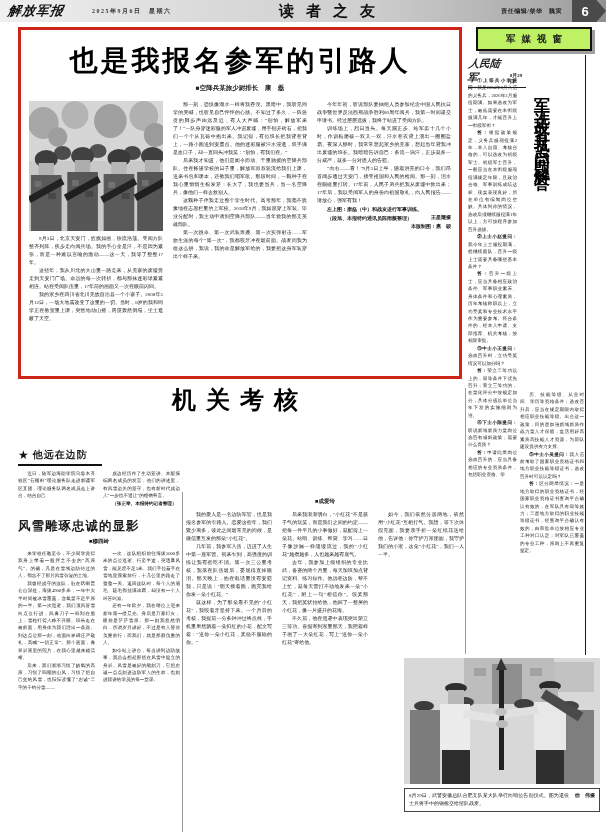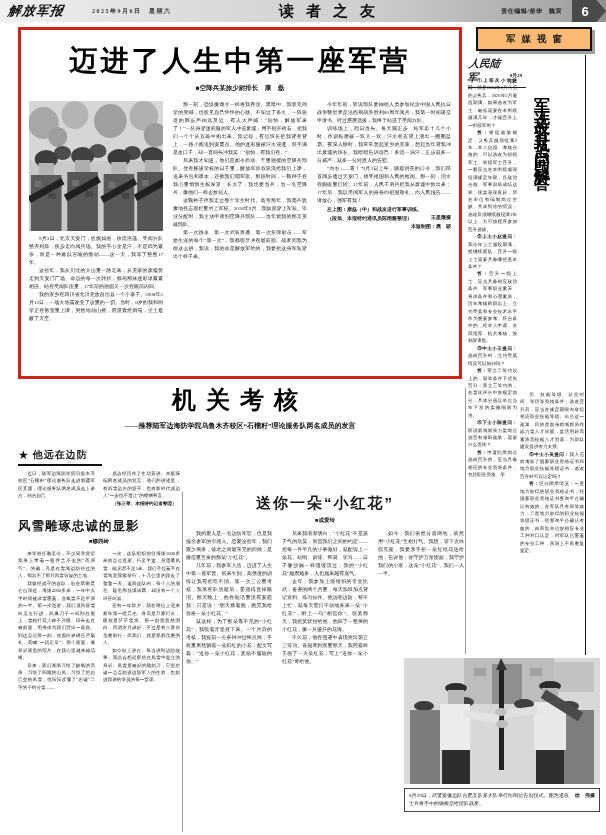--- a/index.html
+++ b/index.html
@@ -63,21 +63,21 @@
   .flower-byline{text-align:center;font-size:5.5px;font-weight:bold;margin:4px 0 6px;}
   .flower-cols{display:flex;gap:10px;}
   .fcol{width:86px;overflow:hidden;}
   .fc12{height:300px;}
   .fc3{height:128px;}
   
   .vrule1{position:absolute;left:182px;top:492px;height:340px;border-left:1px solid #9a9a9a;}
   .vrule2{position:absolute;left:465px;top:388px;height:266px;border-left:1px solid #9a9a9a;}
   
   .rsec{position:absolute;left:468px;top:27px;width:138px;height:806px;}
-  .mwbox{position:absolute;left:8px;top:0;width:112px;height:20px;border:2px solid #111;background:#fdba74;
+  .mwbox{position:absolute;left:8px;top:0;width:112px;height:20px;border:2px solid #111;background:#bef264;
          box-shadow:3px 3px 0 #9f9f9f;display:flex;align-items:center;justify-content:center;}
   .mwbox span{font-family:"Liberation Sans",sans-serif;font-weight:900;font-size:9.5px;letter-spacing:6px;text-indent:6px;}
   .src-row{position:absolute;left:0;top:30px;width:58px;border-bottom:1.5px solid #222;padding-bottom:2px;
            display:flex;align-items:flex-end;gap:3px;}
   .src-logo{font-family:"Liberation Serif",serif;font-style:italic;font-weight:bold;font-size:10.5px;transform:skewX(-6deg);}
   .src-date{font-size:5px;font-weight:bold;padding-bottom:1px;}
   .qa1{position:absolute;left:0;top:50px;width:49px;height:580px;overflow:hidden;}
   .vhead{position:absolute;left:54px;top:58px;height:300px;width:30px;writing-mode:vertical-rl;
          font-family:"Liberation Sans",sans-serif;font-weight:900;font-size:16px;letter-spacing:7px;color:#000;}
   .qa2{position:absolute;left:52px;top:364px;width:64px;height:266px;overflow:hidden;}
@@ -96,21 +96,21 @@
   <div class="header">
     <div class="masthead">解放军报</div>
     <div class="hd-chev"></div>
     <div class="issue-date">2025年9月6日　星期六</div>
     <div class="page-title">读者之友</div>
     <div class="editors">责任编辑/柴华　魏寅</div>
     <div class="page-num">6</div>
   </div>
 
   <div class="main-article">
-    <div class="main-headline">迈进了人生中第一座军营</div>
+    <div class="main-headline">也是我报名参军的引路人</div>
     <div class="main-byline">■空降兵某旅少尉排长　康　磊</div>
     <div class="main-cols">
       <div class="mcol smalltext">
         <svg class="photo1" viewBox="0 0 140 130" preserveAspectRatio="none">
           <rect width="140" height="130" fill="#c9c9c9"></rect>
           <rect width="140" height="60" fill="#d6d6d6"></rect>
           <circle cx="15" cy="22" r="16" fill="#a7a7a7"></circle>
             <circle cx="48" cy="14" r="14" fill="#b4b4b4"></circle>
           <circle cx="85" cy="20" r="17" fill="#a0a0a0"></circle>
             <circle cx="120" cy="15" r="15" fill="#b0b0b0"></circle>
@@ -175,21 +175,20 @@
           </div>
         <p class="cap"><b>左上图：康磊（中）和战友进行军事训练。</b><span class="ph">王星耀摄</span></p>
         <p class="credit"><b>（段旭、本报特约通讯员陈雨薇整理）</b></p>
         <p class="credit-r">本版制图：扈　硕</p>
       </div>
     </div>
   </div>
 
   <div class="sec2">
     <div class="sec2-headline">机关考核</div>
-    <div class="sec2-sub">——推荐陆军边海防学院乌鲁木齐校区“石榴籽”理论服务队两名成员的发言</div>
   </div>
 
   <div class="repbox">
     <div class="repbox-title">
       <span class="star">★</span>
       <span class="t">他远在边防</span>
     </div>
     <div class="repbox-cols tiny">
       <div>
           <p>近日，陆军边海防学院乌鲁木齐校区“石榴籽”理论服务队走进新疆军区某团，理论服务队两名成员走上讲台，结合自己</p>
@@ -212,21 +211,20 @@
         </div>
       <div>
           <p>一次，连队组织前往海拔5000多米的点位巡逻。行至半途，突遇暴风雪，能见度不足5米。我们手拉着手在雪地里摸索前行，十几公里的路走了整整一天。返回连队时，每个人的眉毛、睫毛都挂满冰霜，却没有一个人叫苦叫累。</p>
           <p>还有一年除夕，我在哨位上迎来新年第一缕晨光。身后是万家灯火，眼前是茫茫雪原。那一刻我忽然明白，所谓岁月静好，不过是有人替你负重前行；而我们，就是那群负重的人。</p>
           <p>如今站上讲台，每当讲到边防故事，我总会想起那些在风雪中挺立的身影。风雪是最好的雕刻刀，它把忠诚一点点刻进边防军人的生命，也刻进我讲给学员的每一堂课。</p>
         </div>
     </div>
   </div>
 
   <div class="flower">
-    <div class="flower-headline">送你一朵“小红花”</div>
     <div class="flower-byline">■成爱玲</div>
     <div class="flower-cols smalltext">
       <div class="fcol fc12">
           <p>我的爱人是一名边防军官，也是我报名参军的引路人。恋爱这些年，我们聚少离多，彼此之间最常见的问候，是微信里互发的那朵“小红花”。</p>
           <p>几年前，我参军入伍，迈进了人生中第一座军营。初来乍到，高强度的训练让我有些吃不消。第一次三公里考核，我落在队伍最后，委屈得直掉眼泪。那天晚上，他在电话里没有安慰我，只是说：“明天接着跑，跑完我给你发一朵小红花。”</p>
           <p>就这样，为了那朵看不见的“小红花”，我咬着牙坚持下来。一个月后的考核，我提前一分多钟冲过终点线，手机里果然躺着一朵鲜红的小花，配文写着：“送你一朵小红花，奖励不服输的你。”</p>
         </div>
       <div class="fcol fc12">
           <p>后来我渐渐明白，“小红花”不是孩子气的玩笑，而是我们之间的约定——把每一件平凡的小事做好，就配得上一朵花。站哨、训练、帮厨、学习……日子像沙漏一样缓缓流过，我的“小红花”越攒越多，人也越来越有底气。</p>
           <p>去年，我参加上级组织的专业比武，备赛的两个月里，每天加班加点背记资料、练习操作。他远在边防，帮不上忙，就每天雷打不动地发来一朵“小红花”，附上一句“相信你”。领奖那天，我把奖状拍给他，他回了一整屏的小红花，像一片盛开的花海。</p>

